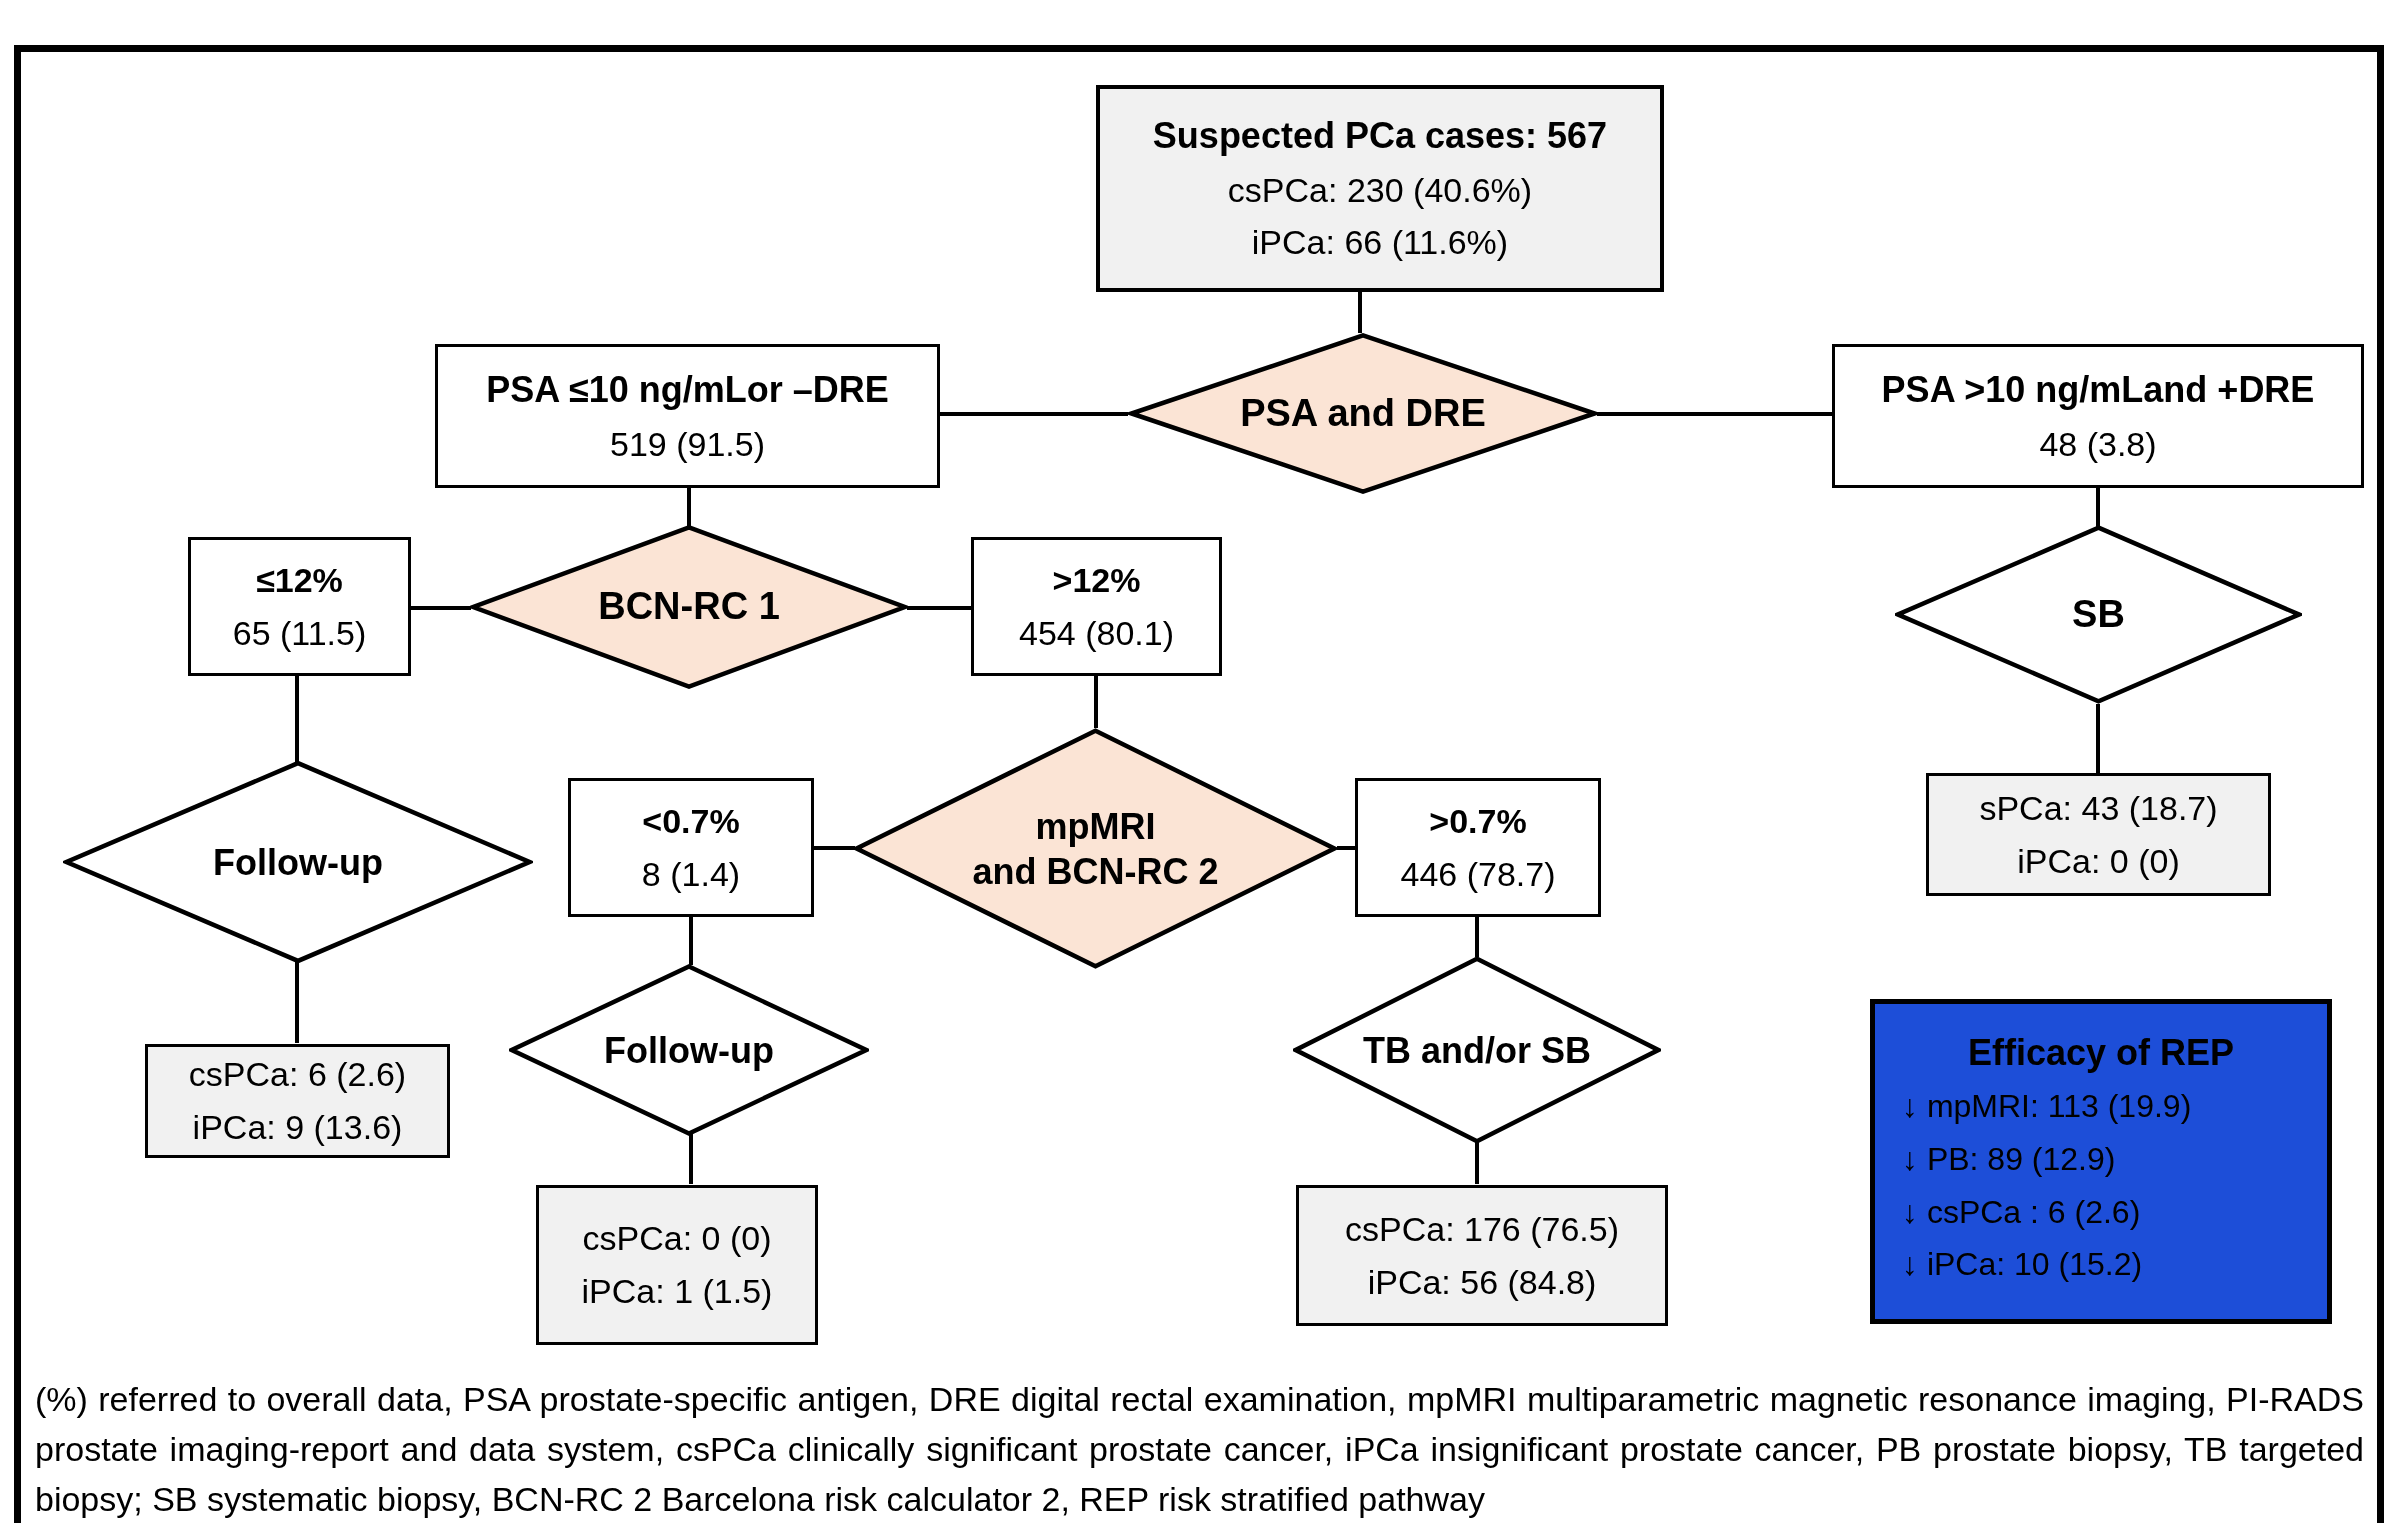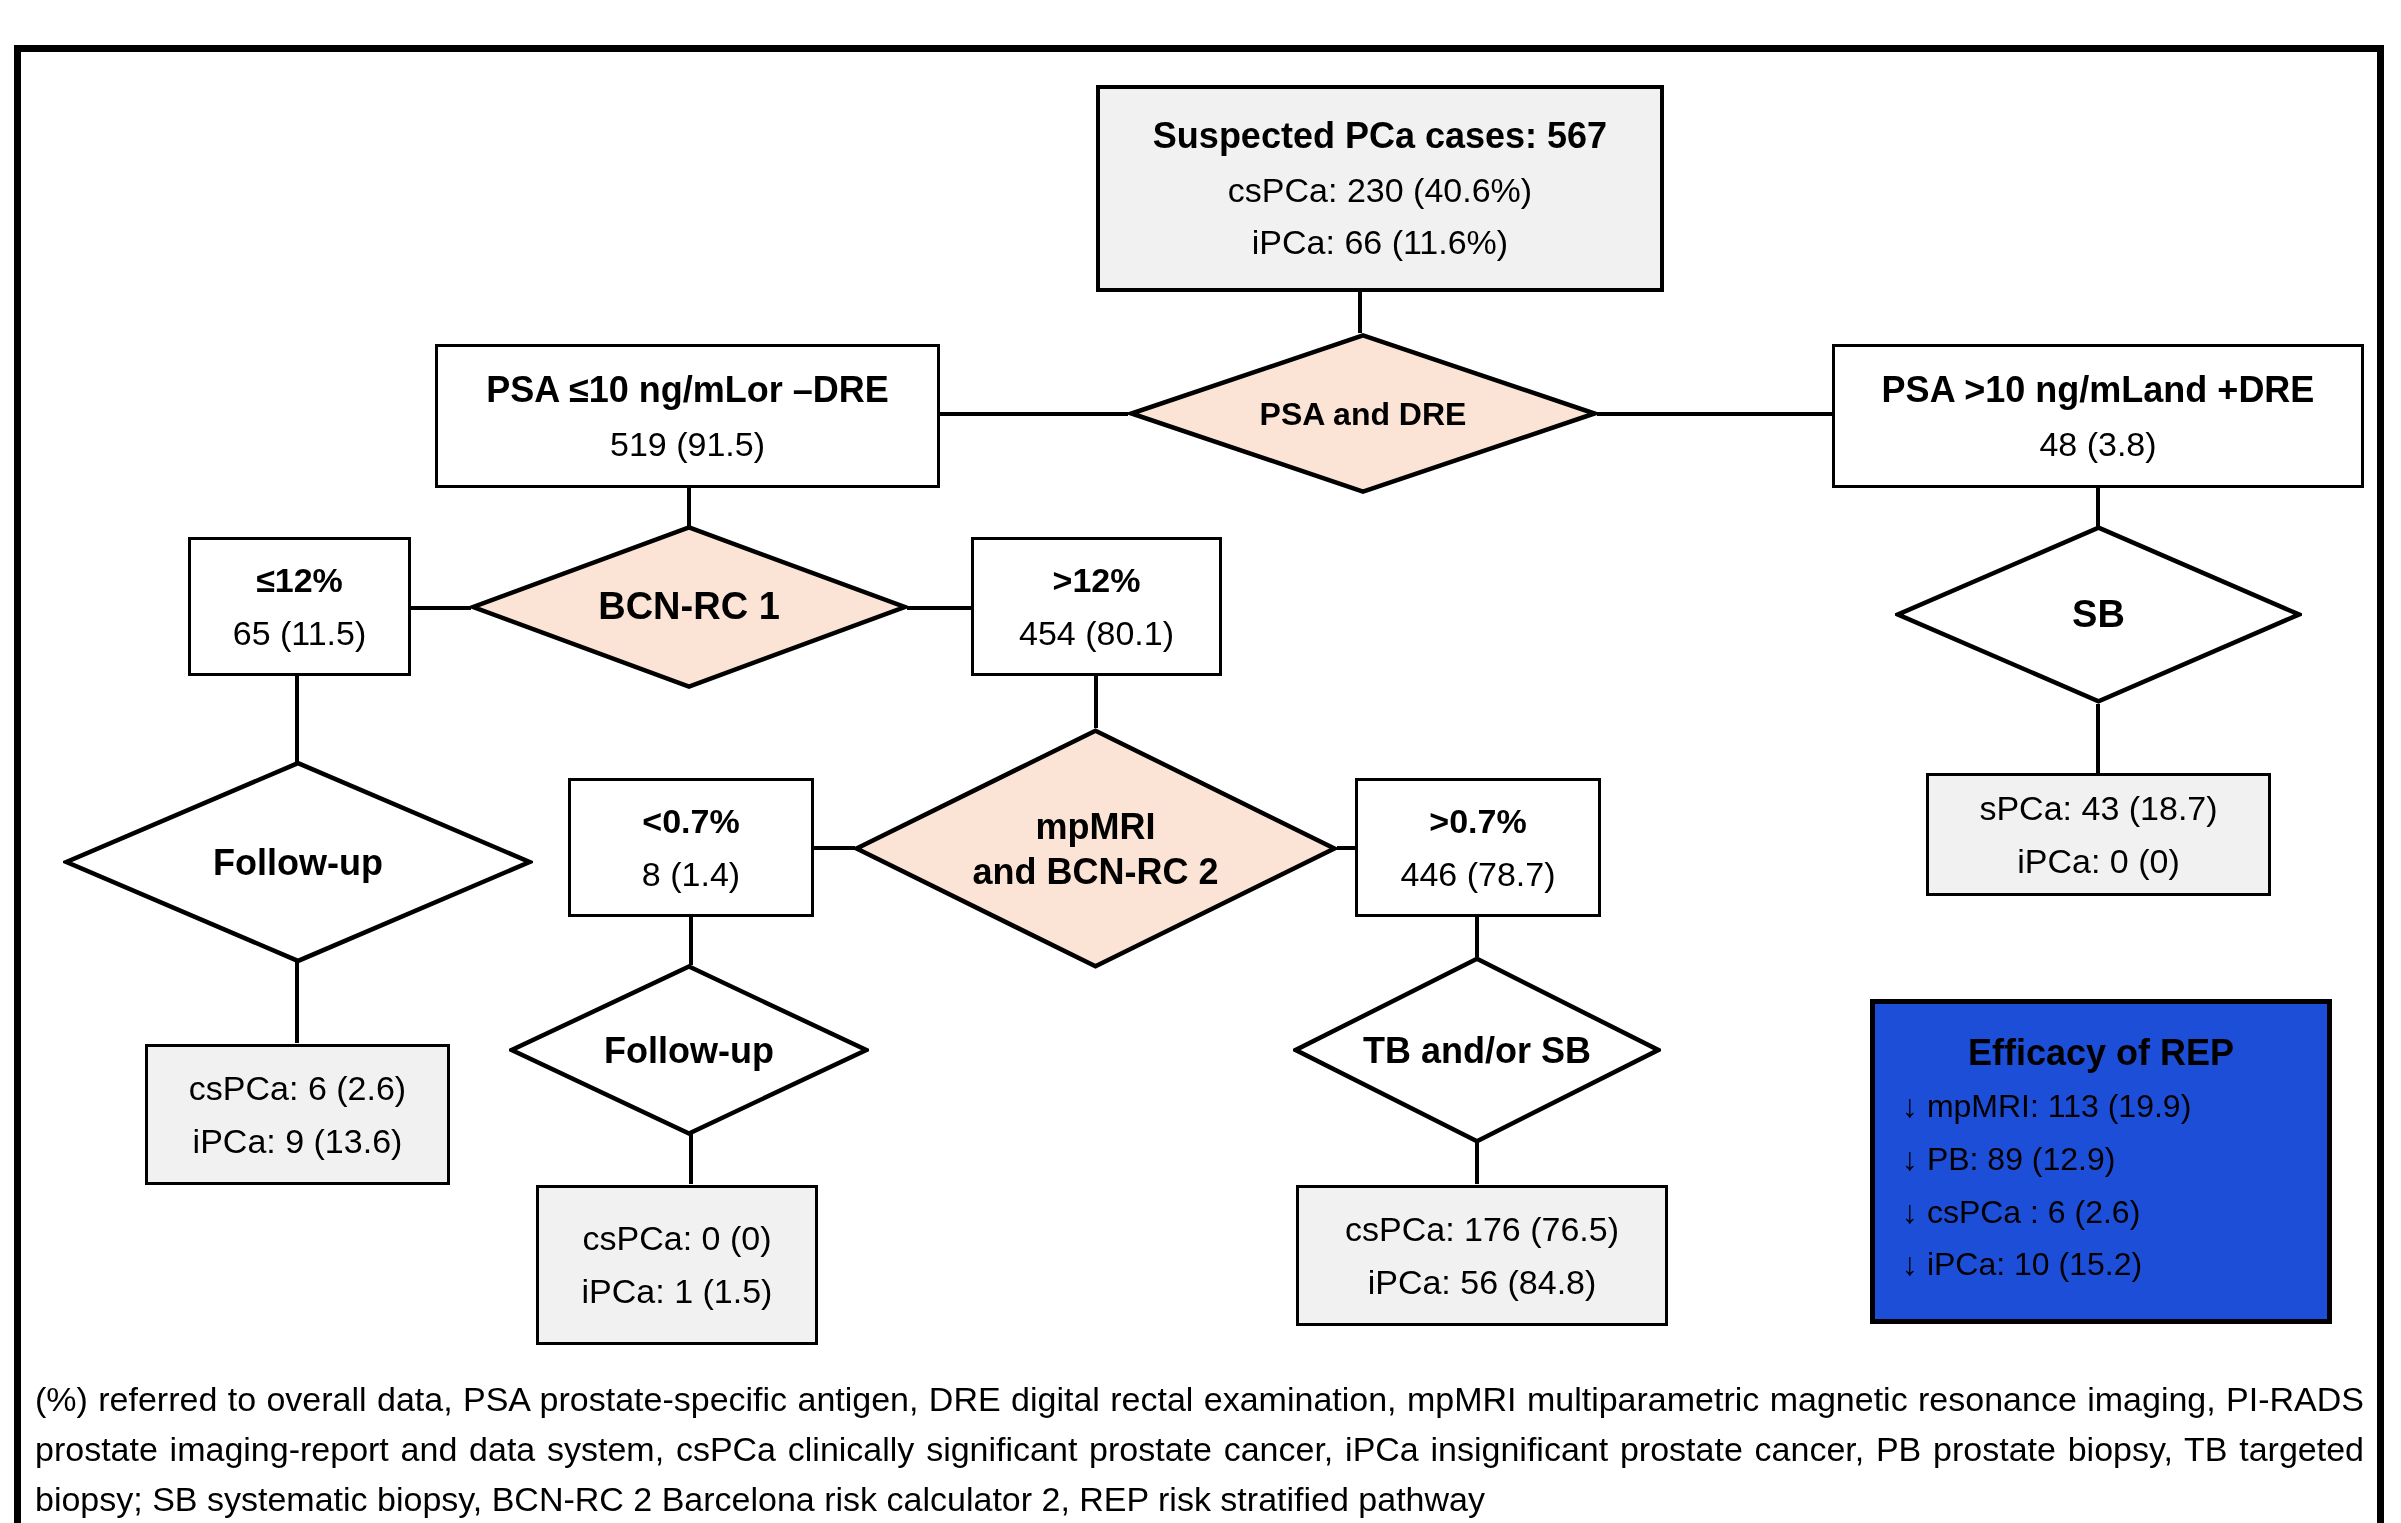--- a/index.html
+++ b/index.html
@@ -66,21 +66,21 @@
   <div class="vline" style="left:295px;top:930px;height:81px;"></div>
   <div class="vline" style="left:689px;top:884px;height:49px;"></div>
   <div class="vline" style="left:689px;top:1102px;height:50px;"></div>
   <div class="vline" style="left:1475px;top:884px;height:41px;"></div>
   <div class="vline" style="left:1475px;top:1110px;height:42px;"></div>
 
   <div class="diamond" style="left:1128px;top:301px;width:470px;height:161px;">
     <svg viewBox="0 0 200 100" preserveAspectRatio="none">
       <polygon points="100,1.5 198.5,50 100,98.5 1.5,50" fill="#fbe4d5" stroke="#000" stroke-width="4.5" vector-effect="non-scaling-stroke"></polygon>
     </svg>
-    <div class="dlabel" style="font-size:32px;">PSA and DRE</div>
+    <div class="dlabel" style="font-size:38px;">PSA and DRE</div>
   </div>
 
   <div class="node big-title" style="left:435px;top:312px;width:505px;height:144px;">
     <div class="t">PSA ≤10 ng/mLor –DRE</div>
     <div>519 (91.5)</div>
   </div>
   <div class="node big-title" style="left:1832px;top:312px;width:532px;height:144px;">
     <div class="t">PSA &gt;10 ng/mLand +DRE</div>
     <div>48 (3.8)</div>
   </div>
@@ -128,21 +128,21 @@
     <div class="t">&gt;0.7%</div>
     <div>446 (78.7)</div>
   </div>
 
   <div class="diamond" style="left:63px;top:728px;width:470px;height:204px;">
     <svg viewBox="0 0 200 100" preserveAspectRatio="none">
       <polygon points="100,1.5 198.5,50 100,98.5 1.5,50" fill="#ffffff" stroke="#000" stroke-width="4.5" vector-effect="non-scaling-stroke"></polygon>
     </svg>
     <div class="dlabel">Follow-up</div>
   </div>
-  <div class="node gray" style="left:145px;top:1012px;width:305px;height:141px;">
+  <div class="node gray" style="left:145px;top:1012px;width:305px;height:114px;">
     <div>csPCa: 6 (2.6)</div>
     <div>iPCa: 9 (13.6)</div>
   </div>
 
   <div class="diamond" style="left:509px;top:932px;width:360px;height:172px;">
     <svg viewBox="0 0 200 100" preserveAspectRatio="none">
       <polygon points="100,1.5 198.5,50 100,98.5 1.5,50" fill="#ffffff" stroke="#000" stroke-width="4.5" vector-effect="non-scaling-stroke"></polygon>
     </svg>
     <div class="dlabel">Follow-up</div>
   </div>

